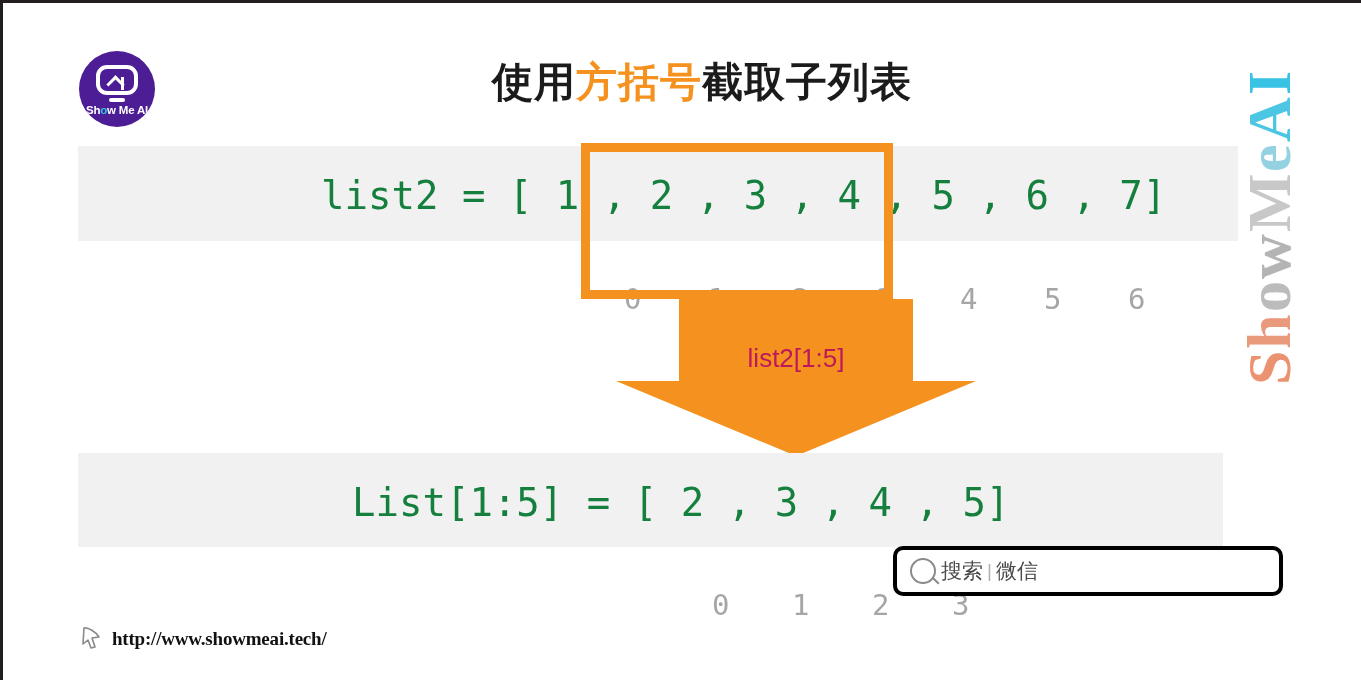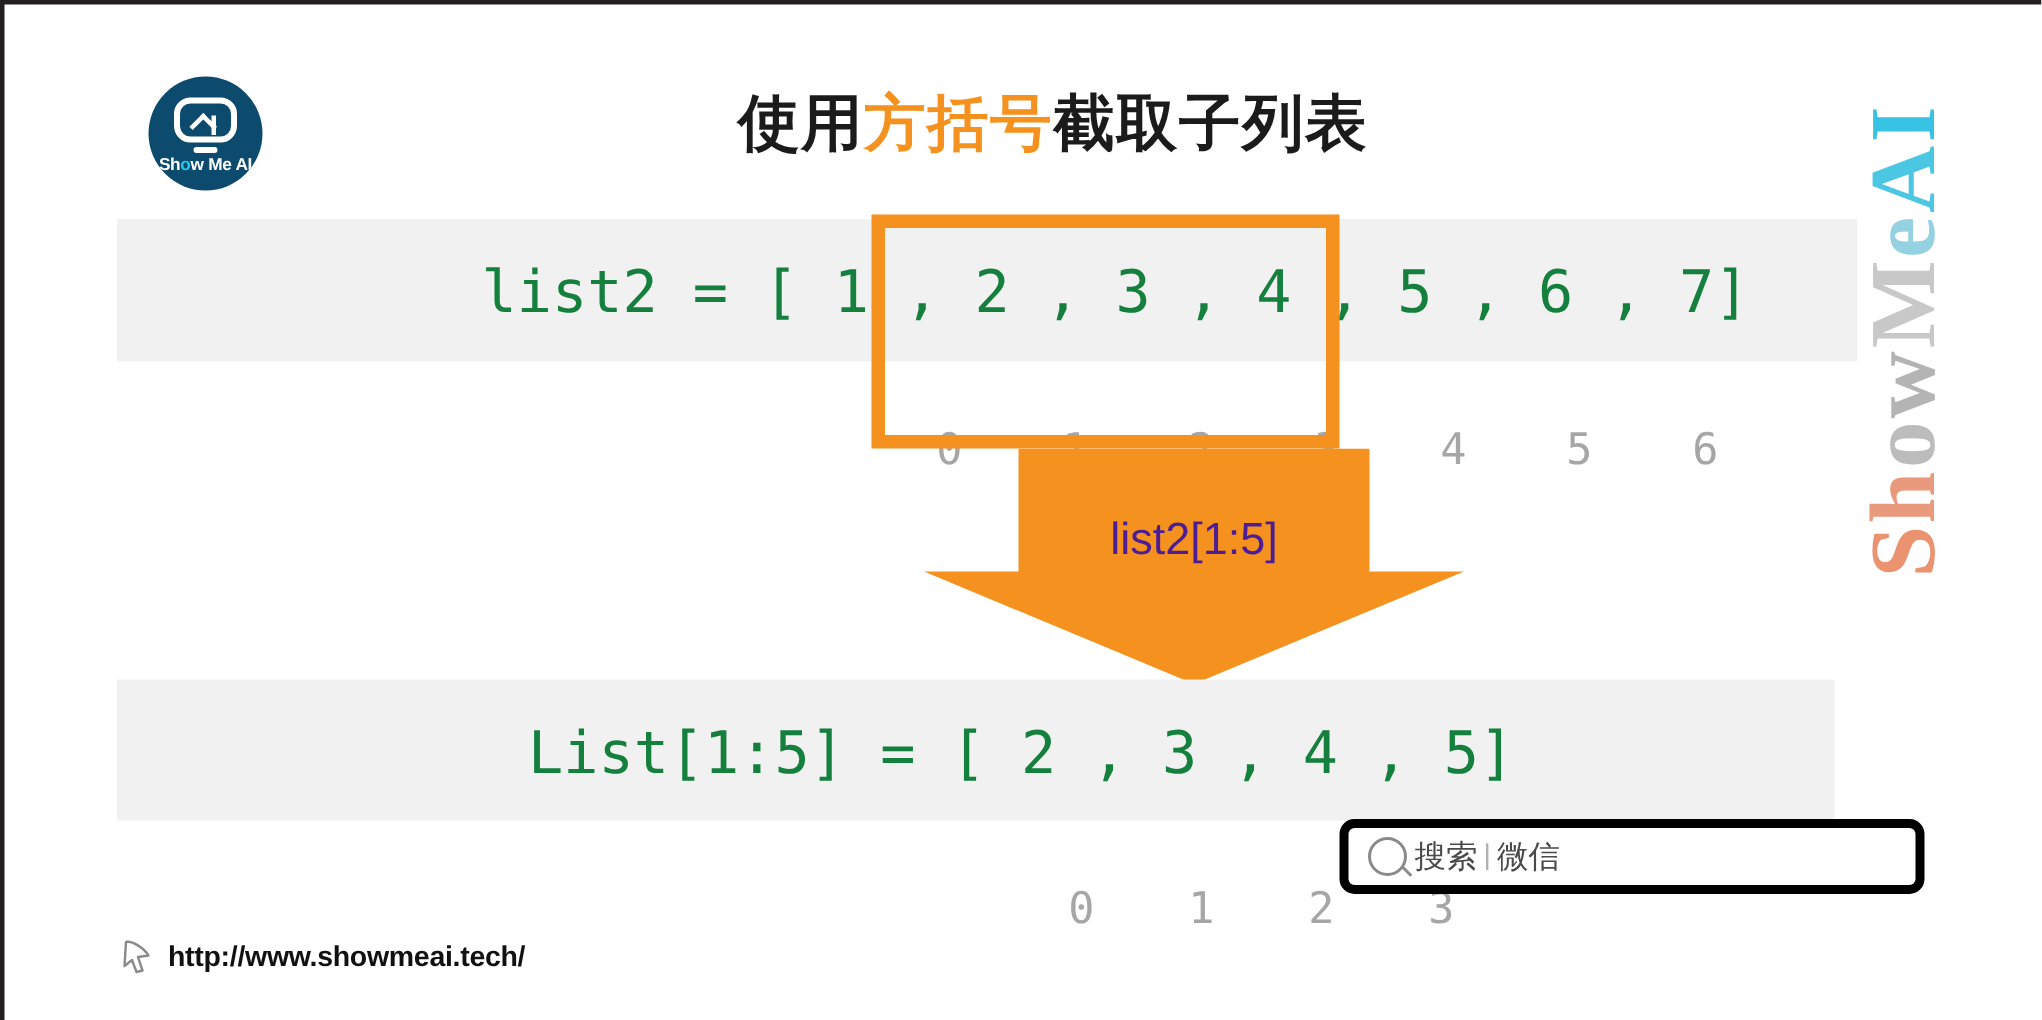--- a/index.html
+++ b/index.html
@@ -22,23 +22,22 @@
   }
 
   
   .logo {
     position: absolute;
     left: 76px;
     top: 48px;
     width: 76px;
     height: 76px;
     border-radius: 50%;
-    background: #0c4a6e;
+    background: #4c1d95;
     overflow: hidden;
-    margin-left: 20px;
   }
   .logo-face {
     position: absolute;
     left: 17px;
     top: 14px;
     width: 42px;
     height: 30px;
     border: 4px solid #ffffff;
     border-radius: 11px;
     box-sizing: border-box;
@@ -153,22 +152,22 @@
     top: 296px;
     width: 360px;
     height: 157px;
   }
   .arrow-label {
     position: absolute;
     left: 0;
     right: 0;
     top: 44px;
     text-align: center;
-    color: #4c1d95;
-    font-size: 30px;
+    color: #be185d;
+    font-size: 26px;
     font-family: "Liberation Sans", sans-serif;
     z-index: 2;
     white-space: nowrap;
   }
 
   
   .watermark {
     position: absolute;
     left: 1240px;
     top: 132px;
@@ -194,21 +193,21 @@
   .wm-7 { color: #43c4e2; }
   .wm-8 { color: #2ec0e4; }
 
   
   .searchbox {
     position: absolute;
     left: 890px;
     top: 543px;
     width: 390px;
     height: 50px;
-    border: 6px solid #000000;
+    border: 4px solid #000000;
     border-radius: 10px;
     background: #ffffff;
     display: flex;
     align-items: center;
     padding-left: 13px;
     box-sizing: border-box;
   }
   .search-icon {
     width: 22px;
     height: 22px;
@@ -246,20 +245,21 @@
     margin-left: 6px;
   }
 
   
   .footer {
     position: absolute;
     left: 76px;
     top: 622px;
     display: flex;
     align-items: center;
+    font-family: Liberation Serif, serif;
   }
   .cursor-icon { margin-right: 7px; display: block; }
   .footer-url {
     font-size: 19px;
     font-weight: bold;
     color: #111111;
     letter-spacing: -0.2px;
     white-space: nowrap;
   }
 </style>

